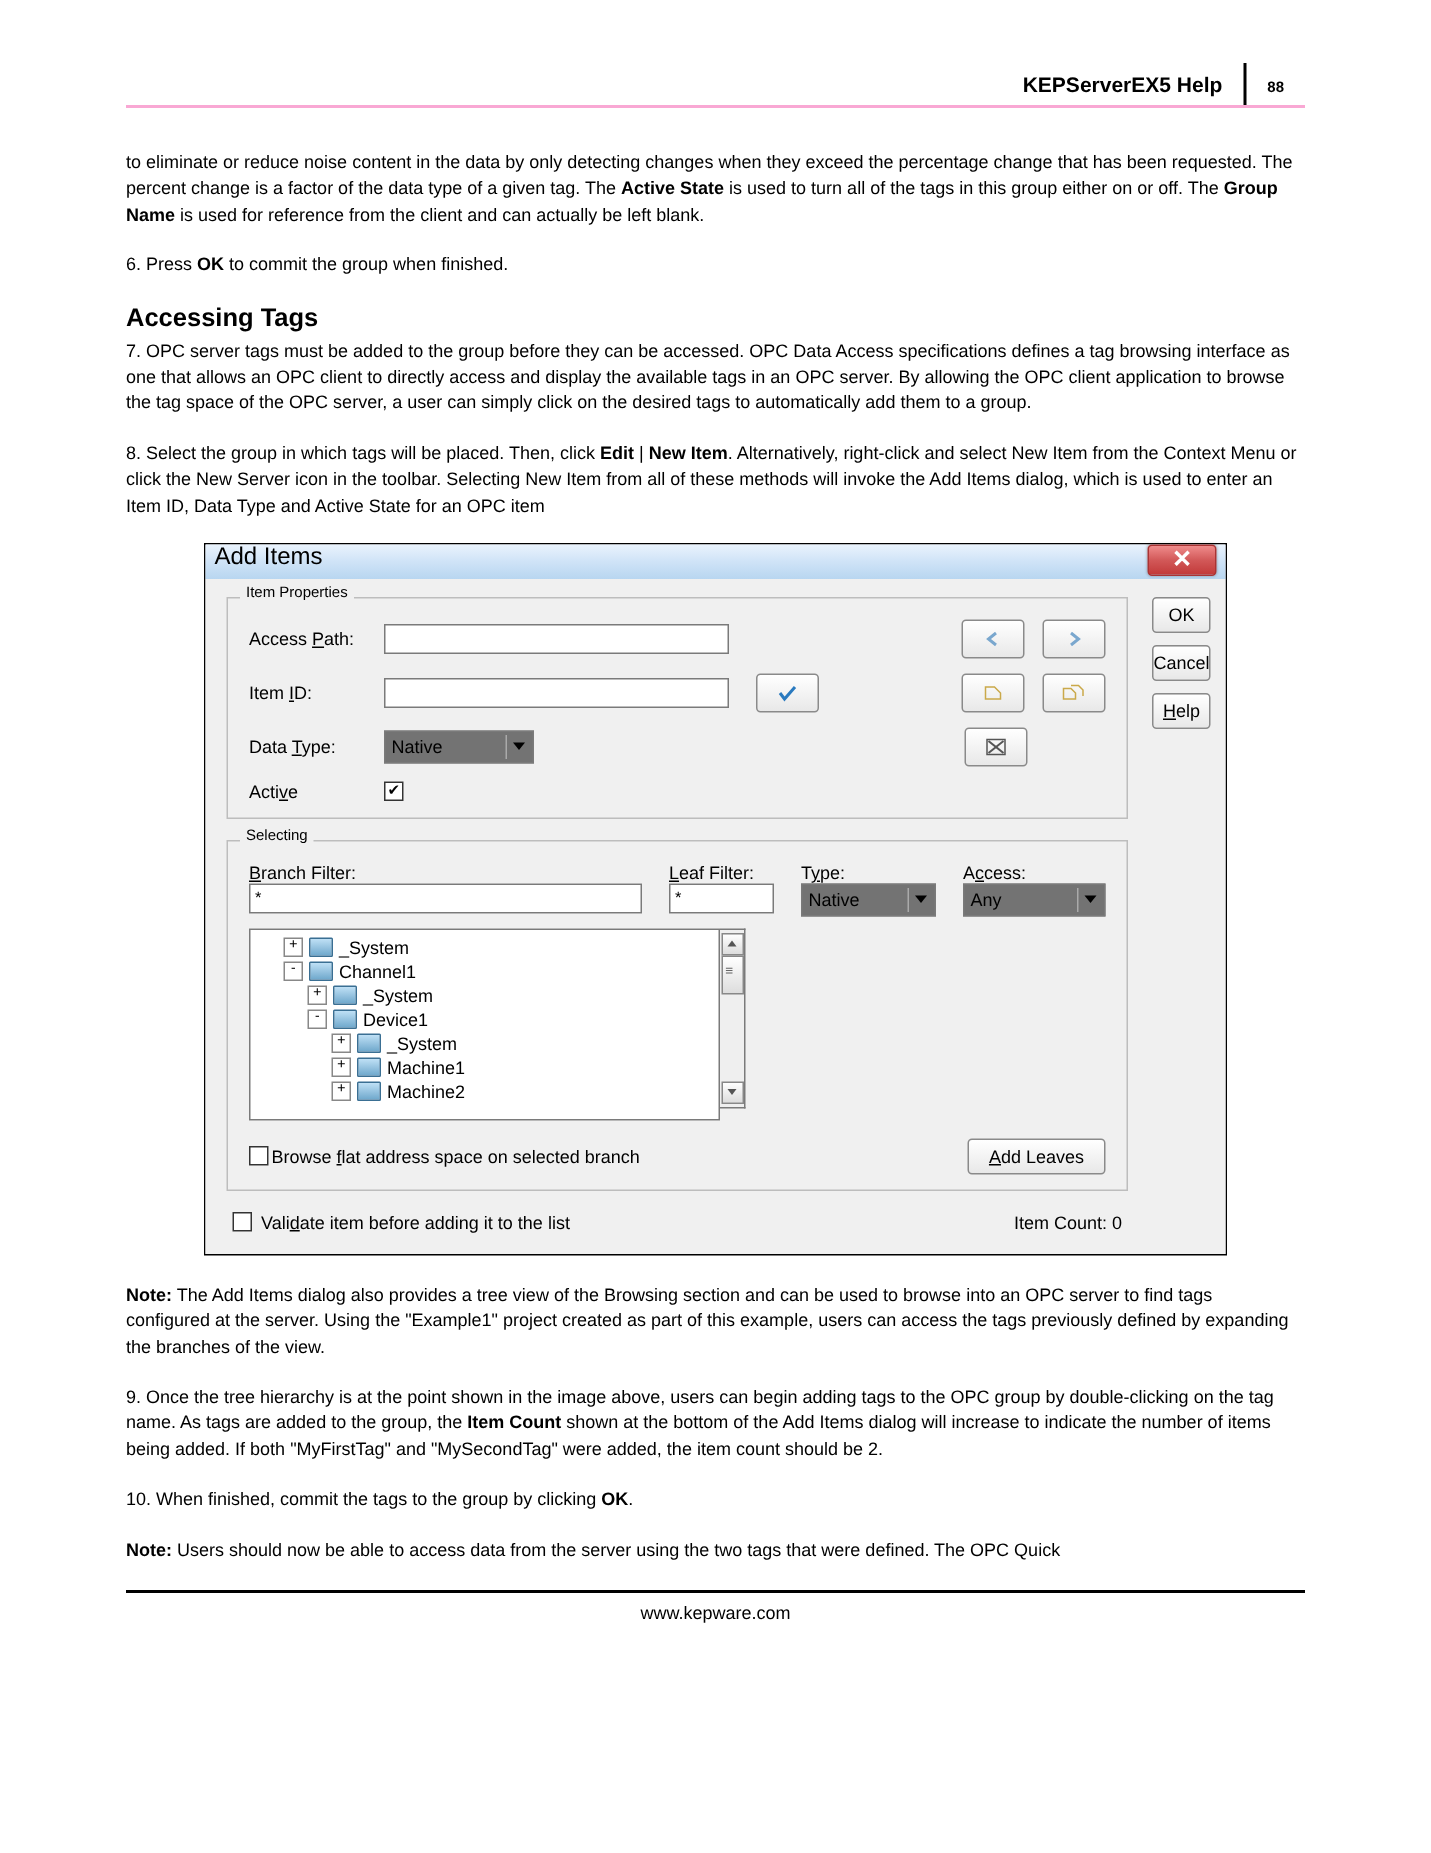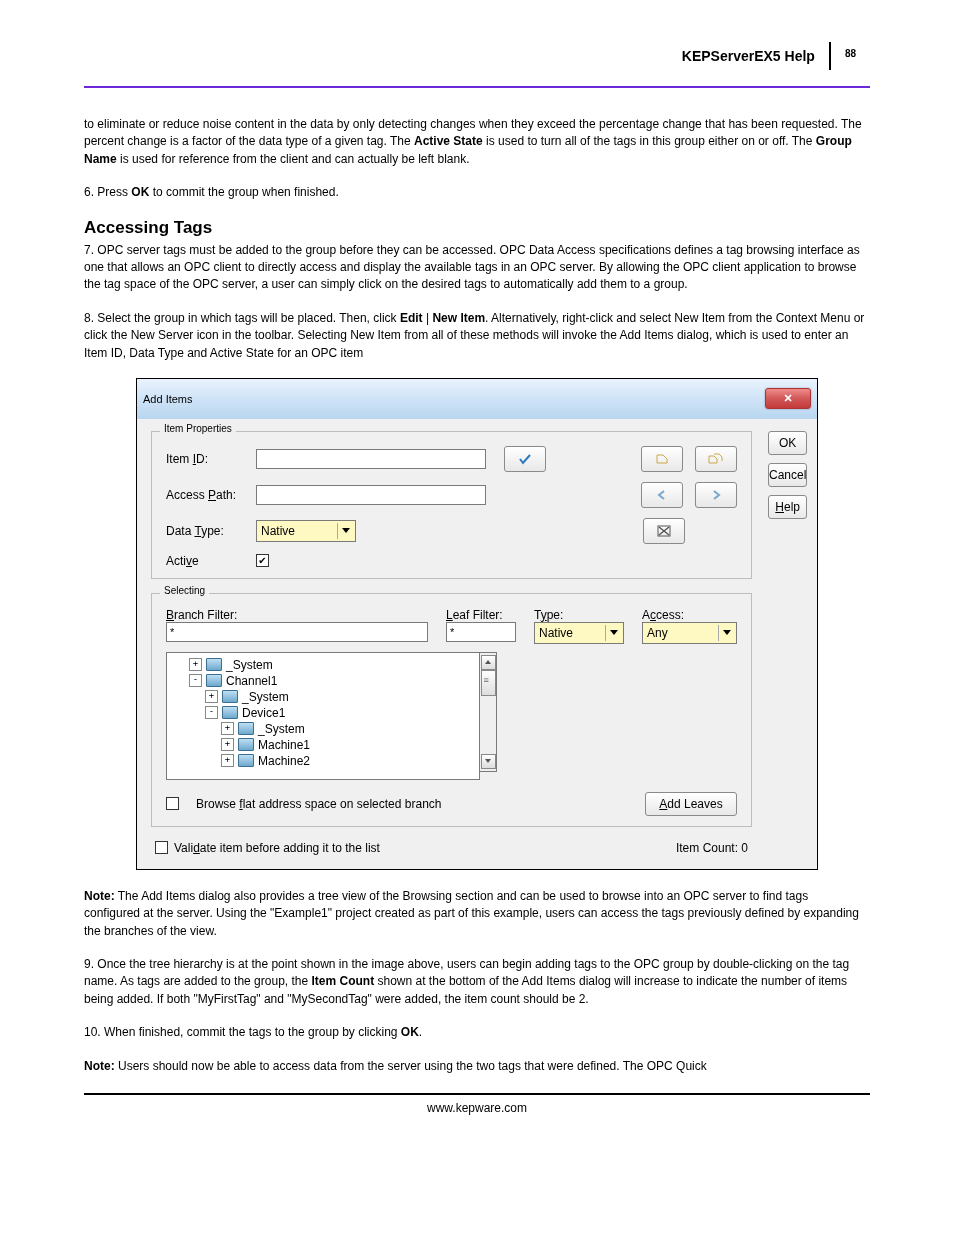--- a/index.html
+++ b/index.html
@@ -1,34 +1,34 @@
 <!DOCTYPE html>
 <html><head>
 <meta charset="utf-8">
 <style>
 html,body{margin:0;padding:0;font-family:Verdana,Geneva,sans-serif;font-size:12px;color:#000;background:#fff}
 .page{width:870px;margin:0 auto;padding:42px 42px 20px 42px;box-sizing:border-box}
-.hdr{display:flex;justify-content:flex-end;align-items:flex-start;border-bottom:2px solid #6d28d9;padding-bottom:16px;margin-bottom:28px}
+.hdr{display:flex;justify-content:flex-end;align-items:flex-end;border-bottom:2px solid #f9a8d4;padding-bottom:0;margin-bottom:28px}
 .hdr-title{font-weight:bold;font-size:14px;padding:6px 14px;border-right:2px solid #000}
 .hdr-page{font-weight:bold;font-size:10px;padding:6px 14px}
 p{margin:0 4px 16px 0;line-height:1.45}
 .section-head{font-weight:bold;font-size:17px;margin:4px 0 4px 0}
 .bold{font-weight:bold}
 .footer{text-align:center;border-top:2px solid #000;padding-top:6px;margin-top:18px;font-size:12px}
 
 .dlg-wrap{width:680px;margin:6px auto 18px auto;border:1px solid #000}
-.titlebar{display:flex;align-items:center;justify-content:space-between;height:40px;padding:0 6px;background:linear-gradient(#eaf3fd,#cfe3f7,#b8d6f0);font-family:"Segoe UI",Tahoma,sans-serif;font-size:11px;color:#000}
+.titlebar{display:flex;align-items:flex-start;justify-content:space-between;height:23px;padding:0 6px;background:linear-gradient(#eaf3fd,#cfe3f7,#b8d6f0);font-family:"Segoe UI",Tahoma,sans-serif;font-size:16px;color:#000}
 .closebtn{width:44px;height:19px;border:1px solid #a33;border-radius:3px;background:linear-gradient(#ef8b8b,#d25858,#c23a3a);color:#fff;font-weight:bold;display:flex;align-items:center;justify-content:center;box-shadow:0 0 2px rgba(0,0,0,.3)}
 .dlg-body{background:#f0f0f0;padding:12px 14px 14px 14px;font-family:"Segoe UI",Tahoma,sans-serif;font-size:12px;color:#000}
 .group{border:1px solid #bdbdbd;padding:14px 14px 10px 14px;position:relative;margin-bottom:14px}
 .group-legend{position:absolute;top:-9px;left:8px;background:#f0f0f0;padding:0 4px;font-size:10px}
 .row{display:flex;align-items:center;margin-bottom:10px}
 .lab{width:90px}
 .tbox{height:20px;border:1px solid #7a7a7a;background:#fff;box-sizing:border-box;padding:0 3px;font-size:11px}
-.sel{height:22px;border:1px solid #7a7a7a;background:#fef9c3;display:flex;align-items:center;justify-content:space-between;padding:0 2px 0 4px;box-sizing:border-box;font-size:12px}
+.sel{height:22px;border:1px solid #7a7a7a;background:#737373;display:flex;align-items:center;justify-content:space-between;padding:0 2px 0 4px;box-sizing:border-box;font-size:12px}
 .dd-arrow{width:15px;height:16px;border-left:1px solid #aaa;display:flex;align-items:center;justify-content:center}
 .tri-d{width:0;height:0;border-left:4px solid transparent;border-right:4px solid transparent;border-top:5px solid #000}
 .btncol{width:76px;display:flex;flex-direction:column;gap:8px;margin-left:16px}
 .winbtn{height:22px;border:1px solid #8a8a8a;background:linear-gradient(#fff,#e8e8e8);border-radius:3px;display:flex;align-items:center;justify-content:center;font-size:12px}
 .iconbtn{width:40px;height:24px;border:1px solid #8a8a8a;background:linear-gradient(#fff,#e8e8e8);border-radius:3px;display:flex;align-items:center;justify-content:center}
 .iconrow{display:flex;gap:12px}
 .chk{width:13px;height:13px;border:1px solid #333;background:#fff;box-sizing:border-box;display:inline-flex;align-items:center;justify-content:center;font-size:10px;line-height:1}
 .browse-cols{display:flex;gap:18px;margin-bottom:4px}
 .tree-wrap{display:flex;margin-top:8px}
 .tree{flex:1;height:120px;background:#fff;border:1px solid #7a7a7a;overflow:hidden;padding:4px 2px 2px 6px;font-size:12px}
@@ -80,20 +80,37 @@
       <div class="closebtn">
         <span>✕</span>
       </div>
     </div>
     <div class="dlg-body">
       <div style="display:flex;align-items:flex-start">
         <div style="flex:1">
           <div class="group">
             <div class="group-legend">Item Properties</div>
             <div class="row">
+              <div class="lab">Access <span class="u">P</span>ath:</div>
+              <input class="tbox" style="width: 230px;">
+              <div style="flex:1"></div>
+              <div class="iconrow">
+                <div class="iconbtn">
+                    <svg width="10" height="10">
+                      <polyline points="7,1 2,5 7,9" fill="none" stroke="#7aa7ce" stroke-width="2"></polyline>
+                    </svg>
+                  </div>
+                <div class="iconbtn">
+                    <svg width="10" height="10">
+                      <polyline points="3,1 8,5 3,9" fill="none" stroke="#7aa7ce" stroke-width="2"></polyline>
+                    </svg>
+                  </div>
+              </div>
+            </div>
+            <div class="row">
               <div class="lab">Item <span class="u">I</span>D:</div>
               <input class="tbox" style="width: 230px;">
               <div style="width:18px"></div>
               <div class="iconbtn">
                   <svg width="14" height="12">
                     <polyline points="2,6 5,10 12,2" class="svg-check"></polyline>
                   </svg>
                 </div>
               <div style="flex:1"></div>
               <div class="iconrow">
@@ -104,37 +121,20 @@
                   </div>
                 <div class="iconbtn">
                     <svg width="16" height="12">
                       <path d="M1 3h5l3 3v4H1z" class="svg-tag"></path>
                       <path d="M6 1h5l3 3v4" class="svg-tag"></path>
                     </svg>
                   </div>
               </div>
             </div>
             <div class="row">
-              <div class="lab">Access <span class="u">P</span>ath:</div>
-              <input class="tbox" style="width: 230px;">
-              <div style="flex:1"></div>
-              <div class="iconrow">
-                <div class="iconbtn">
-                    <svg width="10" height="10">
-                      <polyline points="7,1 2,5 7,9" fill="none" stroke="#7aa7ce" stroke-width="2"></polyline>
-                    </svg>
-                  </div>
-                <div class="iconbtn">
-                    <svg width="10" height="10">
-                      <polyline points="3,1 8,5 3,9" fill="none" stroke="#7aa7ce" stroke-width="2"></polyline>
-                    </svg>
-                  </div>
-              </div>
-            </div>
-            <div class="row">
               <div class="lab">Data <span class="u">T</span>ype:</div>
               <div class="sel" style="width:100px">
                 <span>Native</span>
                 <div class="dd-arrow">
                     <div class="tri-d"></div>
                   </div>
               </div>
               <div style="flex:1"></div>
               <div class="iconbtn" style="margin-right:0">
                   <svg width="14" height="12">
@@ -227,21 +227,21 @@
                 <div class="thumb"></div>
                 <div style="flex:1"></div>
                 <div class="scrbtn">
                     <div class="tri-dn"></div>
                   </div>
               </div>
               <div class="spacer-right"></div>
             </div>
 
             <div class="bottomrow">
-              <div style="display:flex;align-items:center;gap:17px">
+              <div style="display:flex;align-items:center;gap:2px">
                 <div class="chk"></div>
                 <span>Browse <span class="u">f</span>lat address space on selected branch</span>
               </div>
               <div class="winbtn" style="width:90px">
                   <span><span class="u">A</span>dd Leaves</span>
                 </div>
             </div>
           </div>
 
           <div style="display:flex;align-items:center;justify-content:space-between;padding:0 4px">

